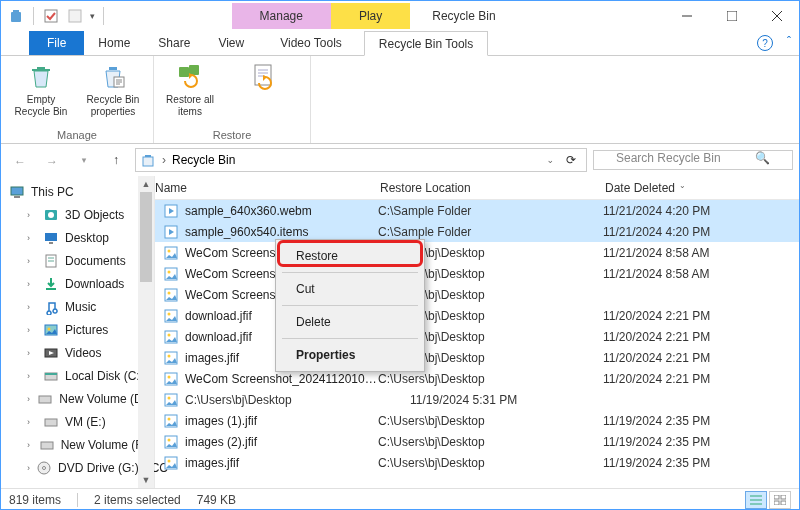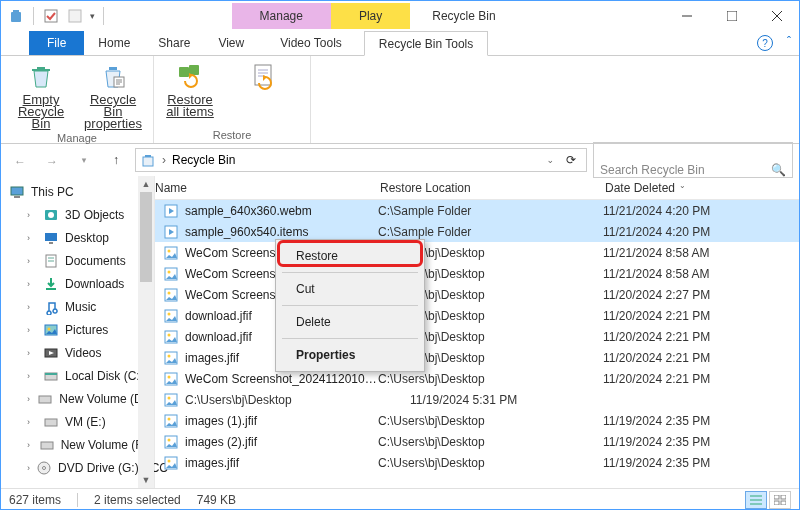--- a/index.html
+++ b/index.html
@@ -25,32 +25,32 @@
 .tab.tool1 { border: 1px solid #ccc; border-bottom: 1px solid #fff; background: #fff; margin-bottom: -1px; margin-left: 8px; }
 .tab.tool2 { margin-left: 8px; }
 .tab-caret { position: absolute; right: 8px; top: 4px; color: #1976d2; }
 .help { position: absolute; right: 26px; top: 4px; width: 16px; height: 16px; border: 1px solid #1976d2; border-radius: 50%; color: #1976d2; font-size: 10px; display: flex; align-items: center; justify-content: center; }
 
 .ribbon { height: 88px; border-bottom: 1px solid #ccc; display: flex; }
 .rgroup { border-right: 1px solid #e0e0e0; padding: 4px 10px 2px; display: flex; flex-direction: column; align-items: center; }
 .rgroup-items { display: flex; gap: 12px; flex: 1; }
 .ritem { display: flex; flex-direction: column; align-items: center; justify-content: flex-start; width: 60px; text-align: center; gap: 2px; }
 .ritem-icon { width: 32px; height: 32px; display: flex; align-items: center; justify-content: center; }
-.ritem-label { font-size: 13px; line-height: 12px; color: #333; text-decoration: underline; }
+.ritem-label { font-size: 10px; line-height: 12px; color: #333; }
 .rgroup-title { font-size: 11px; color: #666; margin-top: 2px; }
 
 .addressbar { height: 32px; display: flex; align-items: center; gap: 6px; padding: 2px 6px; }
 .navbtn { width: 26px; height: 26px; display: flex; align-items: center; justify-content: center; color: #999; }
 .navbtn.enabled { color: #333; }
 .addr { flex: 1; height: 24px; border: 1px solid #ccc; display: flex; align-items: center; padding: 0 4px; gap: 6px; }
 .addr-icon { width: 16px; height: 16px; }
 .addr-sep { color: #666; }
 .addr-refresh { width: 22px; text-align: center; color: #333; }
 .addr-dd { color: #666; font-size: 9px; margin-left: auto; }
-.search { width: 200px; height: 36px; border: 1px solid #ccc; display: flex; align-items: flex-end; padding: 0 6px; color: #888; }
+.search { width: 200px; height: 20px; border: 1px solid #ccc; display: flex; align-items: flex-start; padding: 0 22px; color: #888; }
 .search-icon { margin-left: auto; color: #555; }
 
 .content { display: flex; height: 312px; }
 .nav { width: 154px; border-right: 1px solid #e8e8e8; position: relative; }
 .nav-scroll { position: absolute; right: 0; top: 0; width: 16px; height: 100%; background: #f0f0f0; display: flex; flex-direction: column; }
 .nav-scroll-btn { height: 16px; display: flex; align-items: center; justify-content: center; color: #666; font-size: 9px; }
 .nav-scroll-track { flex: 1; background: #f0f0f0; position: relative; }
 .nav-scroll-thumb { position: absolute; top: 0; left: 2px; right: 2px; height: 90px; background: #c8c8c8; }
 .nav-items { padding: 4px 0; }
 .nav-item { display: flex; align-items: center; gap: 6px; padding: 3.5px 4px 3.5px 16px; }
@@ -422,21 +422,20 @@
         <div class="row">
           <span class="fic">
             <svg width="16" height="16" viewBox="0 0 16 16">
               <rect x="2" y="2" width="12" height="12" fill="#fff" stroke="#5aa0d8"></rect>
               <circle cx="6" cy="6" r="1.5" fill="#fc3"></circle>
               <path d="M3 13 l3 -3 l3 2 l3 -4 l2 5 Z" fill="#5aa0d8"></path>
             </svg>
           </span>
           <span class="fname">WeCom Screenshot_202411201427...</span>
           <span class="fol">C:\Users\bj\Desktop</span>
-          <span class="fdd">11/20/2024 2:27 PM</span>
         </div>
         <div class="row">
           <span class="fic">
             <svg width="16" height="16" viewBox="0 0 16 16">
               <rect x="2" y="2" width="12" height="12" fill="#fff" stroke="#5aa0d8"></rect>
               <circle cx="6" cy="6" r="1.5" fill="#fc3"></circle>
               <path d="M3 13 l3 -3 l3 2 l3 -4 l2 5 Z" fill="#5aa0d8"></path>
             </svg>
           </span>
           <span class="fname">download.jfif</span>
@@ -535,21 +534,21 @@
   <div class="ctxsep"></div>
   <div class="ctxitem">Cut</div>
   <div class="ctxsep"></div>
   <div class="ctxitem">Delete</div>
   <div class="ctxsep"></div>
   <div class="ctxitem bold">Properties</div>
 </div>
 <div class="ctxhilite"></div>
 
 <div class="status">
-  <span>627 items</span>
+  <span>819 items</span>
   <span class="sdiv"></span>
   <span>2 items selected</span>
   <span>749 KB</span>
   <div class="viewbtns">
     <div class="viewbtn active">
         <svg width="12" height="10">
           <line x1="0" y1="1" x2="12" y2="1" stroke="#3a7"></line>
           <line x1="0" y1="5" x2="12" y2="5" stroke="#3a7"></line>
           <line x1="0" y1="9" x2="12" y2="9" stroke="#3a7"></line>
         </svg>

